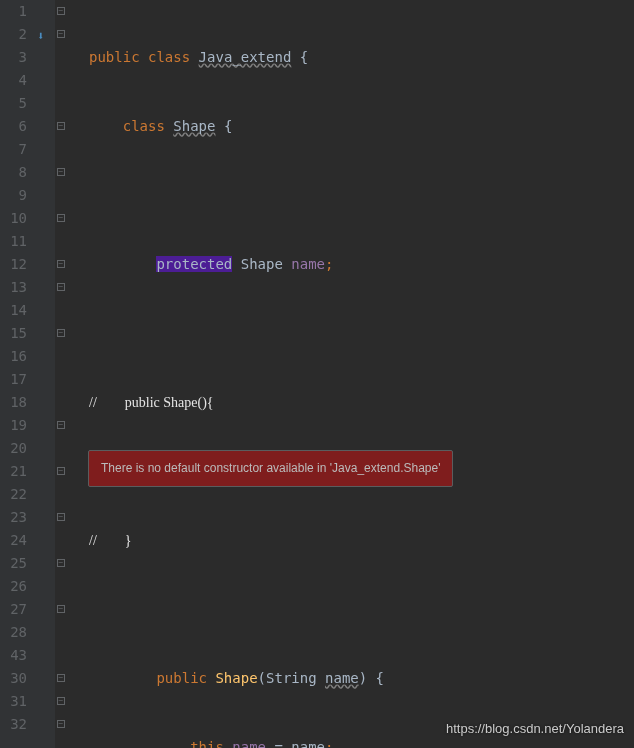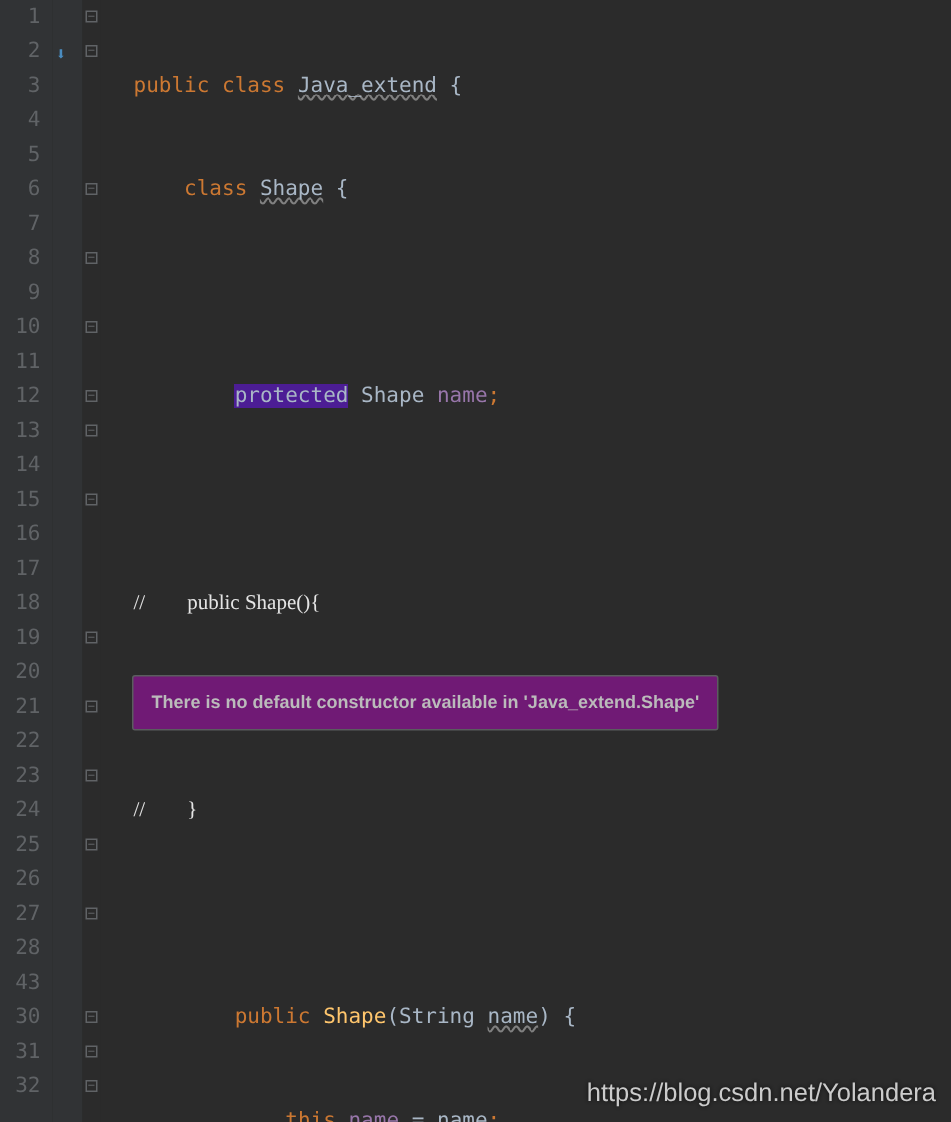--- a/index.html
+++ b/index.html
@@ -77,38 +77,37 @@
     .highlight-protected {
       background: #4c1d95;
       color: #a9b7c6;
     }
     .wavy-underline {
       text-decoration: underline wavy #808080;
       text-decoration-skip-ink: none;
     }
     .tooltip {
       position: absolute;
-      background: #701a75;
+      background: #7f1d1d;
       border: 1px solid #5a5d5e;
       color: #bbbbbb;
       padding: 6px 12px;
       font-size: 12px;
       left: 88px;
       top: 450px;
       z-index: 100;
       border-radius: 2px;
       font-family: -apple-system, 'Segoe UI', sans-serif;
-      font-weight: bold;
     }
     .watermark {
       position: absolute;
       bottom: 8px;
       right: 10px;
       color: #dddddd;
-      font-size: 17px;
+      font-size: 13px;
       font-family: sans-serif;
       opacity: 0.9;
       text-shadow: 0 0 3px rgba(0,0,0,0.8);
     }
   </style>
 </head>
 <body>
 
 <div class="editor">
   <div class="gutter">

